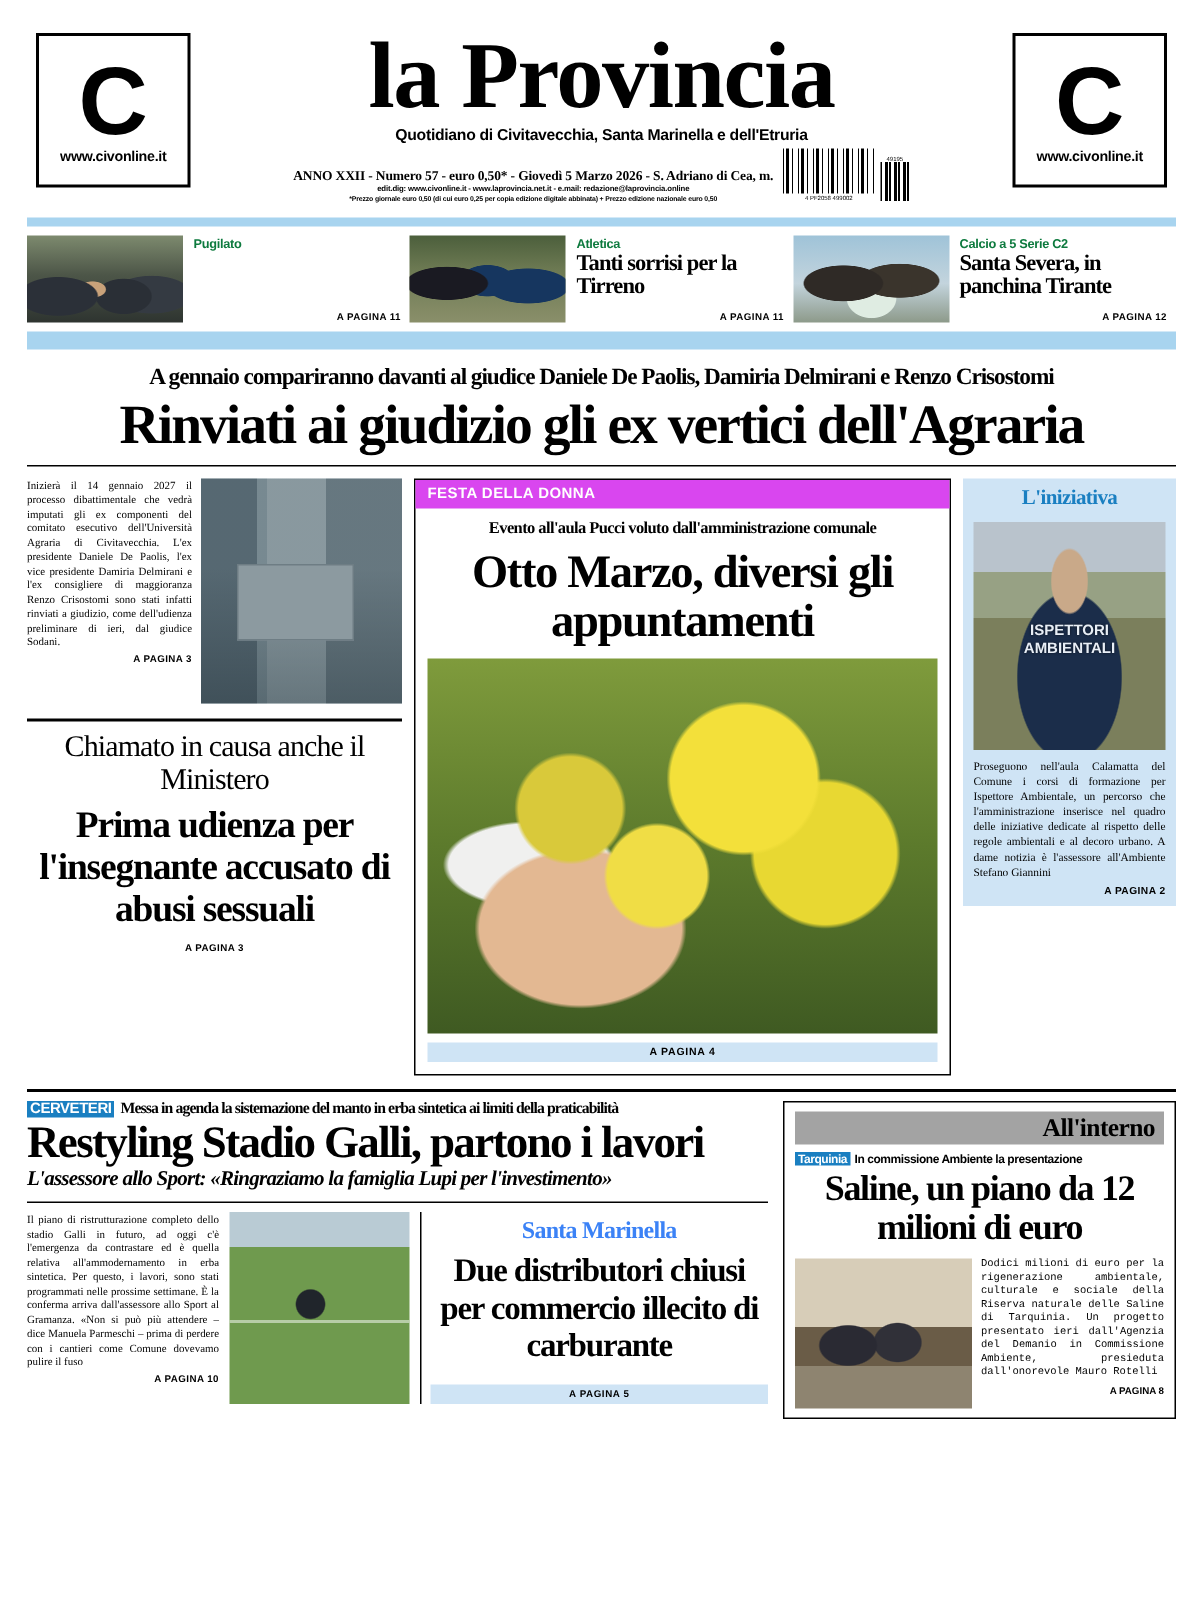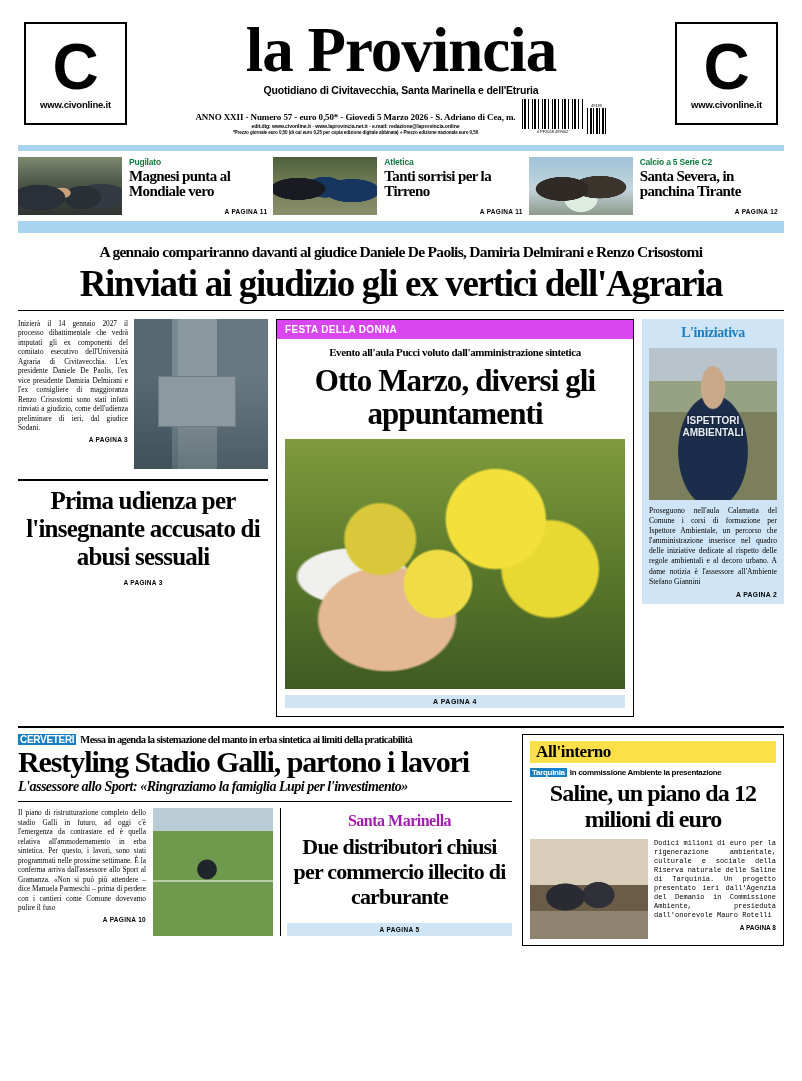--- a/index.html
+++ b/index.html
@@ -108,27 +108,27 @@
   .bl-head { font-family:"Liberation Serif", serif; font-weight:bold; font-size:30px;
      letter-spacing:-1.1px; line-height:1.05; margin-top:1px;}
   .bl-sub { font-family:"Liberation Serif", serif; font-style:italic; font-weight:bold;
      font-size:14px; letter-spacing:-0.5px; margin-top:2px;}
   .bl-rule { height:1px; background:#000; margin-top:6px;}
   .bl-cols { display:flex; gap:7px; margin-top:6px;}
   .bl-text { width:128px; flex:0 0 auto;}
   .bl-photo { width:120px; height:128px; flex:0 0 auto; background:#7a8f63; position:relative; overflow:hidden;}
   .bl-mid { flex:1; padding-left:6px; border-left:1.5px solid #000; display:flex; flex-direction:column;}
   .bl-mid-kick { text-align:center; font-family:"Liberation Serif", serif; font-weight:bold;
-     font-size:16px; color:#a21caf; letter-spacing:-0.5px; margin-top:4px;}
+     font-size:16px; color:#3b82f6; letter-spacing:-0.5px; margin-top:4px;}
   .bl-mid-head { text-align:center; font-family:"Liberation Serif", serif; font-weight:bold;
      font-size:22px; line-height:1.12; letter-spacing:-0.8px; margin-top:5px;}
   .bl-mid-pag { background:#cfe4f5; text-align:center; font-family:"Liberation Sans", sans-serif;
      font-weight:bold; font-size:6.5px; padding:3px 0; margin-top:auto; letter-spacing:0.4px;}
-  .br-band { background:#fde047; font-family:"Liberation Serif", serif; font-weight:bold;
-     font-size:17px; padding:1px 6px; letter-spacing:-0.4px;}
+  .br-band { background:#a3a3a3; font-family:"Liberation Serif", serif; font-weight:bold;
+     font-size:17px; padding:1px 6px; letter-spacing:-0.4px;text-align:right;}
   .br-kickline { display:flex; align-items:baseline; gap:3px; margin-top:5px;}
   .br-city { font-family:"Liberation Sans", sans-serif; font-weight:bold; font-size:8px;
      background:#1a7fc1; color:#fff; padding:0 2px; letter-spacing:-0.3px;}
   .br-kicktext { font-family:"Liberation Sans", sans-serif; font-weight:bold; font-size:8px; letter-spacing:-0.3px;}
   .br-head { text-align:center; font-family:"Liberation Serif", serif; font-weight:bold;
      font-size:24px; line-height:1.08; letter-spacing:-0.9px; margin-top:4px;}
   .br-cols { display:flex; gap:6px; margin-top:6px;}
   .br-photo { width:118px; height:100px; flex:0 0 auto; background:#9a8f7c; position:relative; overflow:hidden;}
   .br-text { flex:1; }
   .br-body { font-family:Liberation Mono, monospace; font-size:7px; line-height:1.3; text-align:justify;}
@@ -221,21 +221,20 @@
     </div>
   </div>
 
   <div class="teaser-top-rule"></div>
 
   <div class="teasers">
     <div class="teaser">
       <div class="teaser-img ph-boxers"></div>
       <div class="teaser-txt">
         <div class="teaser-kicker">Pugilato</div>
-        <div class="teaser-head">Magnesi punta al Mondiale vero</div>
         <div class="teaser-pag">A PAGINA 11</div>
       </div>
     </div>
     <div class="teaser">
       <div class="teaser-img ph-girls"></div>
       <div class="teaser-txt">
         <div class="teaser-kicker">Atletica</div>
         <div class="teaser-head">Tanti sorrisi per la Tirreno</div>
         <div class="teaser-pag">A PAGINA 11</div>
       </div>
@@ -260,28 +259,29 @@
 
     <div class="col-left">
       <div class="lc-top">
         <div class="lc-body">
           <div class="bodytext">Inizierà il 14 gennaio 2027 il processo dibattimentale che vedrà imputati gli ex componenti del comitato esecutivo dell'Università Agraria di Civitavecchia. L'ex presidente Daniele De Paolis, l'ex vice presidente Damiria Delmirani e l'ex consigliere di maggioranza Renzo Crisostomi sono stati infatti rinviati a giudizio, come dell'udienza preliminare di ieri, dal giudice Sodani.</div>
           <div class="pagref">A PAGINA 3</div>
         </div>
         <div class="lc-photo ph-court"></div>
       </div>
       <div class="lc-rule"></div>
+      <div class="lc-subkick">Chiamato in causa anche il Ministero</div>
       <div class="lc-subhead">Prima udienza per l'insegnante accusato di abusi sessuali</div>
       <div class="lc-pag">A PAGINA 3</div>
     </div>
 
     <div class="col-center">
       <div class="cbox">
         <div class="cbox-band">FESTA DELLA DONNA</div>
-        <div class="cbox-kicker">Evento all'aula Pucci voluto dall'amministrazione sintetica</div>
+        <div class="cbox-kicker">Evento all'aula Pucci voluto dall'amministrazione comunale</div>
         <div class="cbox-head">Otto Marzo, diversi gli appuntamenti</div>
         <div class="cbox-photo ph-mimosa"></div>
         <div class="cbox-pag">A PAGINA 4</div>
       </div>
     </div>
 
     <div class="col-right">
       <div class="rc-kick">L'iniziativa</div>
       <div class="rc-photo ph-inspector"></div>
       <div class="rc-body">Proseguono nell'aula Calamatta del Comune i corsi di formazione per Ispettore Ambientale, un percorso che l'amministrazione inserisce nel quadro delle iniziative dedicate al rispetto delle regole ambientali e al decoro urbano. A dame notizia è l'assessore all'Ambiente Stefano Giannini</div>

